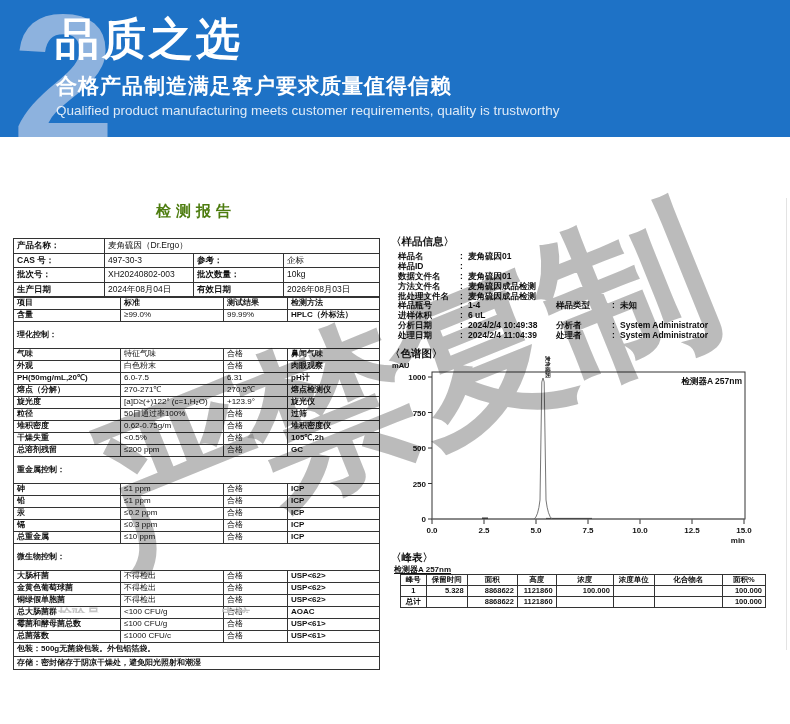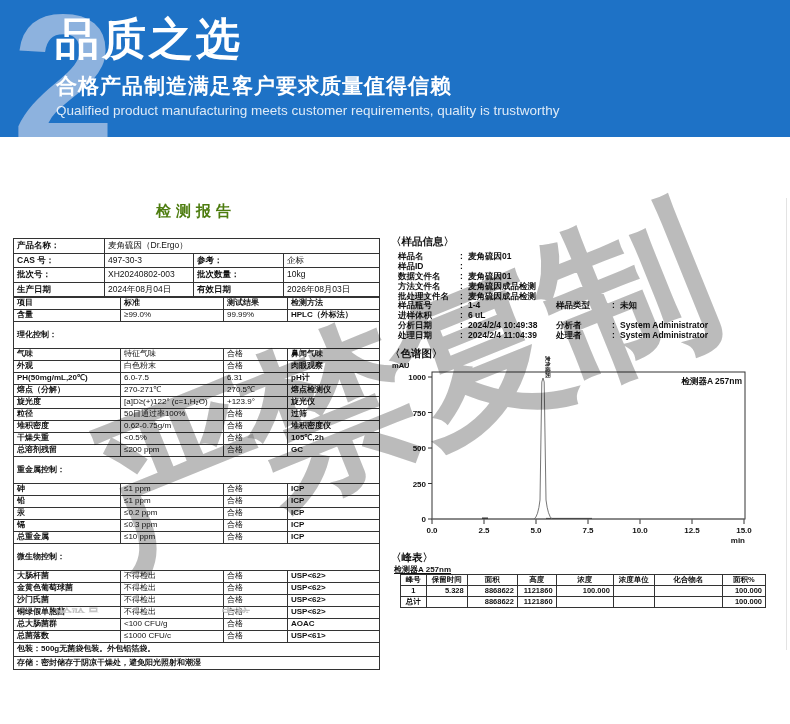--- a/index.html
+++ b/index.html
@@ -222,36 +222,36 @@
             <td>合格</td>
             <td class="lbl">USP&lt;62&gt;</td>
           </tr>
           <tr>
             <td class="lbl">金黄色葡萄球菌</td>
             <td>不得检出</td>
             <td>合格</td>
             <td class="lbl">USP&lt;62&gt;</td>
           </tr>
           <tr>
-            <td class="lbl">沙门氏菌</td>
-            <td>不得检出</td>
-            <td>合格</td>
-            <td class="lbl">USP&lt;62&gt;</td>
-          </tr>
-          <tr>
             <td class="lbl">铜绿假单胞菌</td>
             <td>不得检出</td>
             <td>合格</td>
             <td class="lbl">USP&lt;62&gt;</td>
           </tr>
           <tr>
             <td class="lbl">总大肠菌群</td>
             <td>&lt;100 CFU/g</td>
             <td>合格</td>
             <td class="lbl">AOAC</td>
+          </tr>
+          <tr>
+            <td class="lbl">霉菌和酵母菌总数</td>
+            <td>≤100 CFU/g</td>
+            <td>合格</td>
+            <td class="lbl">USP&lt;61&gt;</td>
           </tr>
           <tr>
             <td class="lbl">总菌落数</td>
             <td>≤1000 CFU/c</td>
             <td>合格</td>
             <td class="lbl">USP&lt;61&gt;</td>
           </tr>
           <tr class="foot">
             <td class="lbl" colspan="4">包装：500g无菌袋包装。外包铝箔袋。</td>
           </tr>

